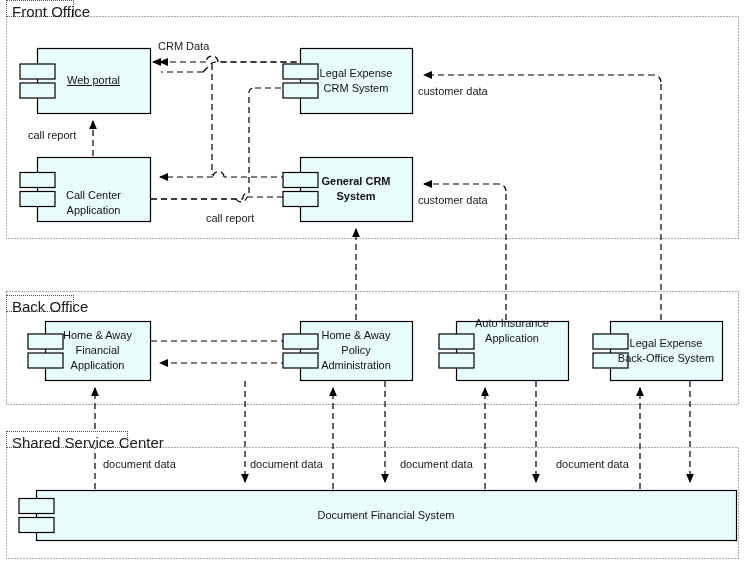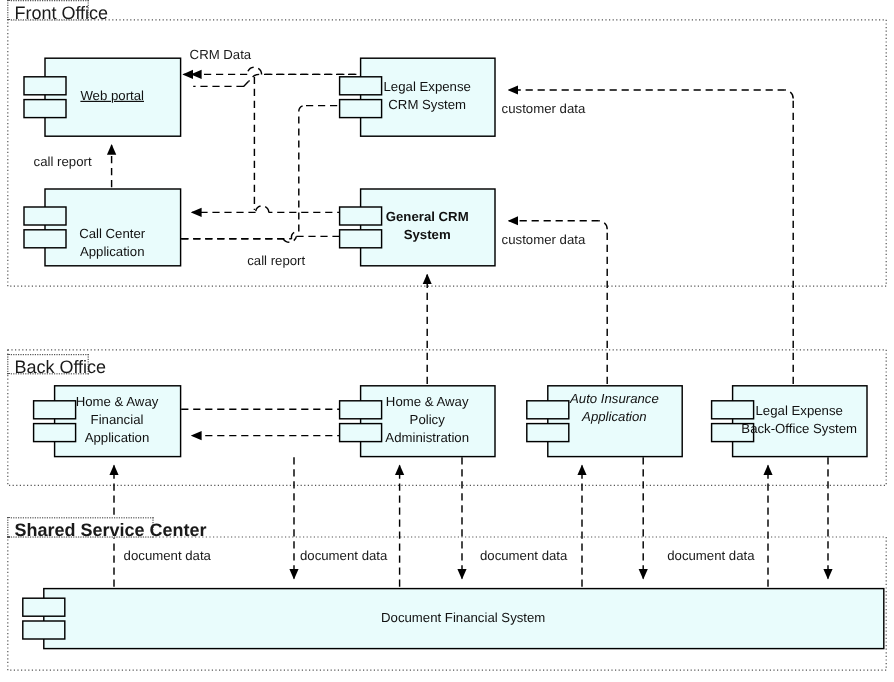--- a/index.html
+++ b/index.html
@@ -185,36 +185,36 @@
       <div class="lbl" style="left: 418px; top: 85px;">customer data</div>
       <div class="lbl" style="left: 418px; top: 194px;">customer data</div>
       <div class="lbl" style="left: 103px; top: 458px;">document data</div>
       <div class="lbl" style="left: 250px; top: 458px;">document data</div>
       <div class="lbl" style="left: 400px; top: 458px;">document data</div>
       <div class="lbl" style="left: 556px; top: 458px;">document data</div>
     </div>
   <div id="group-labels-layer">
       <div class="grp-label" style="left: 6px; top: 0px; width: 68px; height: 17px; border-top: 1px dotted rgb(85, 85, 85); border-left: 1px dotted rgb(85, 85, 85);">Front Office</div>
       <div class="grp-label" style="left: 6px; top: 275px; width: 68px; height: 17px; border-top: 1px dotted rgb(85, 85, 85); border-left: 1px dotted rgb(85, 85, 85); margin-top: 20px;">Back Office</div>
-      <div class="grp-label" style="left: 6px; top: 431px; width: 122px; height: 17px; border-top: 1px dotted rgb(85, 85, 85); border-left: 1px dotted rgb(85, 85, 85); font-weight: bold;">Shared Service Center</div>
+      <div class="grp-label" style="left: 6px; top: 431px; width: 122px; height: 17px; border-top: 1px dotted rgb(85, 85, 85); border-left: 1px dotted rgb(85, 85, 85);">Shared Service Center</div>
     </div>
   <div id="comp-labels-layer">
       <div class="comp-title" style="left: 37px; width: 113px; top: 73px; text-decoration: underline;">Web portal</div>
       <div class="comp-title" style="left: 300px; width: 112px; top: 65.5px;">Legal Expense
 CRM System</div>
       <div class="comp-title" style="left: 37px; width: 113px; top: 188px;">Call Center
 Application</div>
       <div class="comp-title" style="left: 300px; width: 112px; top: 174px; font-weight: bold;">General CRM
 System</div>
       <div class="comp-title" style="left: 45px; width: 105px; top: 328px;">Home &amp; Away
 Financial
 Application</div>
       <div class="comp-title" style="left: 300px; width: 112px; top: 328px;">Home &amp; Away
 Policy
 Administration</div>
-      <div class="comp-title" style="left: 456px; width: 112px; top: 326px; font-style: italic;">Auto Insurance
+      <div class="comp-title" style="left: 456px; width: 112px; top: 316px;">Auto Insurance
 Application</div>
       <div class="comp-title" style="left: 610px; width: 112px; top: 335.5px;">Legal Expense
 Back-Office System</div>
       <div class="comp-title" style="left: 36px; width: 700px; top: 507.5px;">Document Financial System</div>
     </div>
 
 </div>
 
 </body></html>

